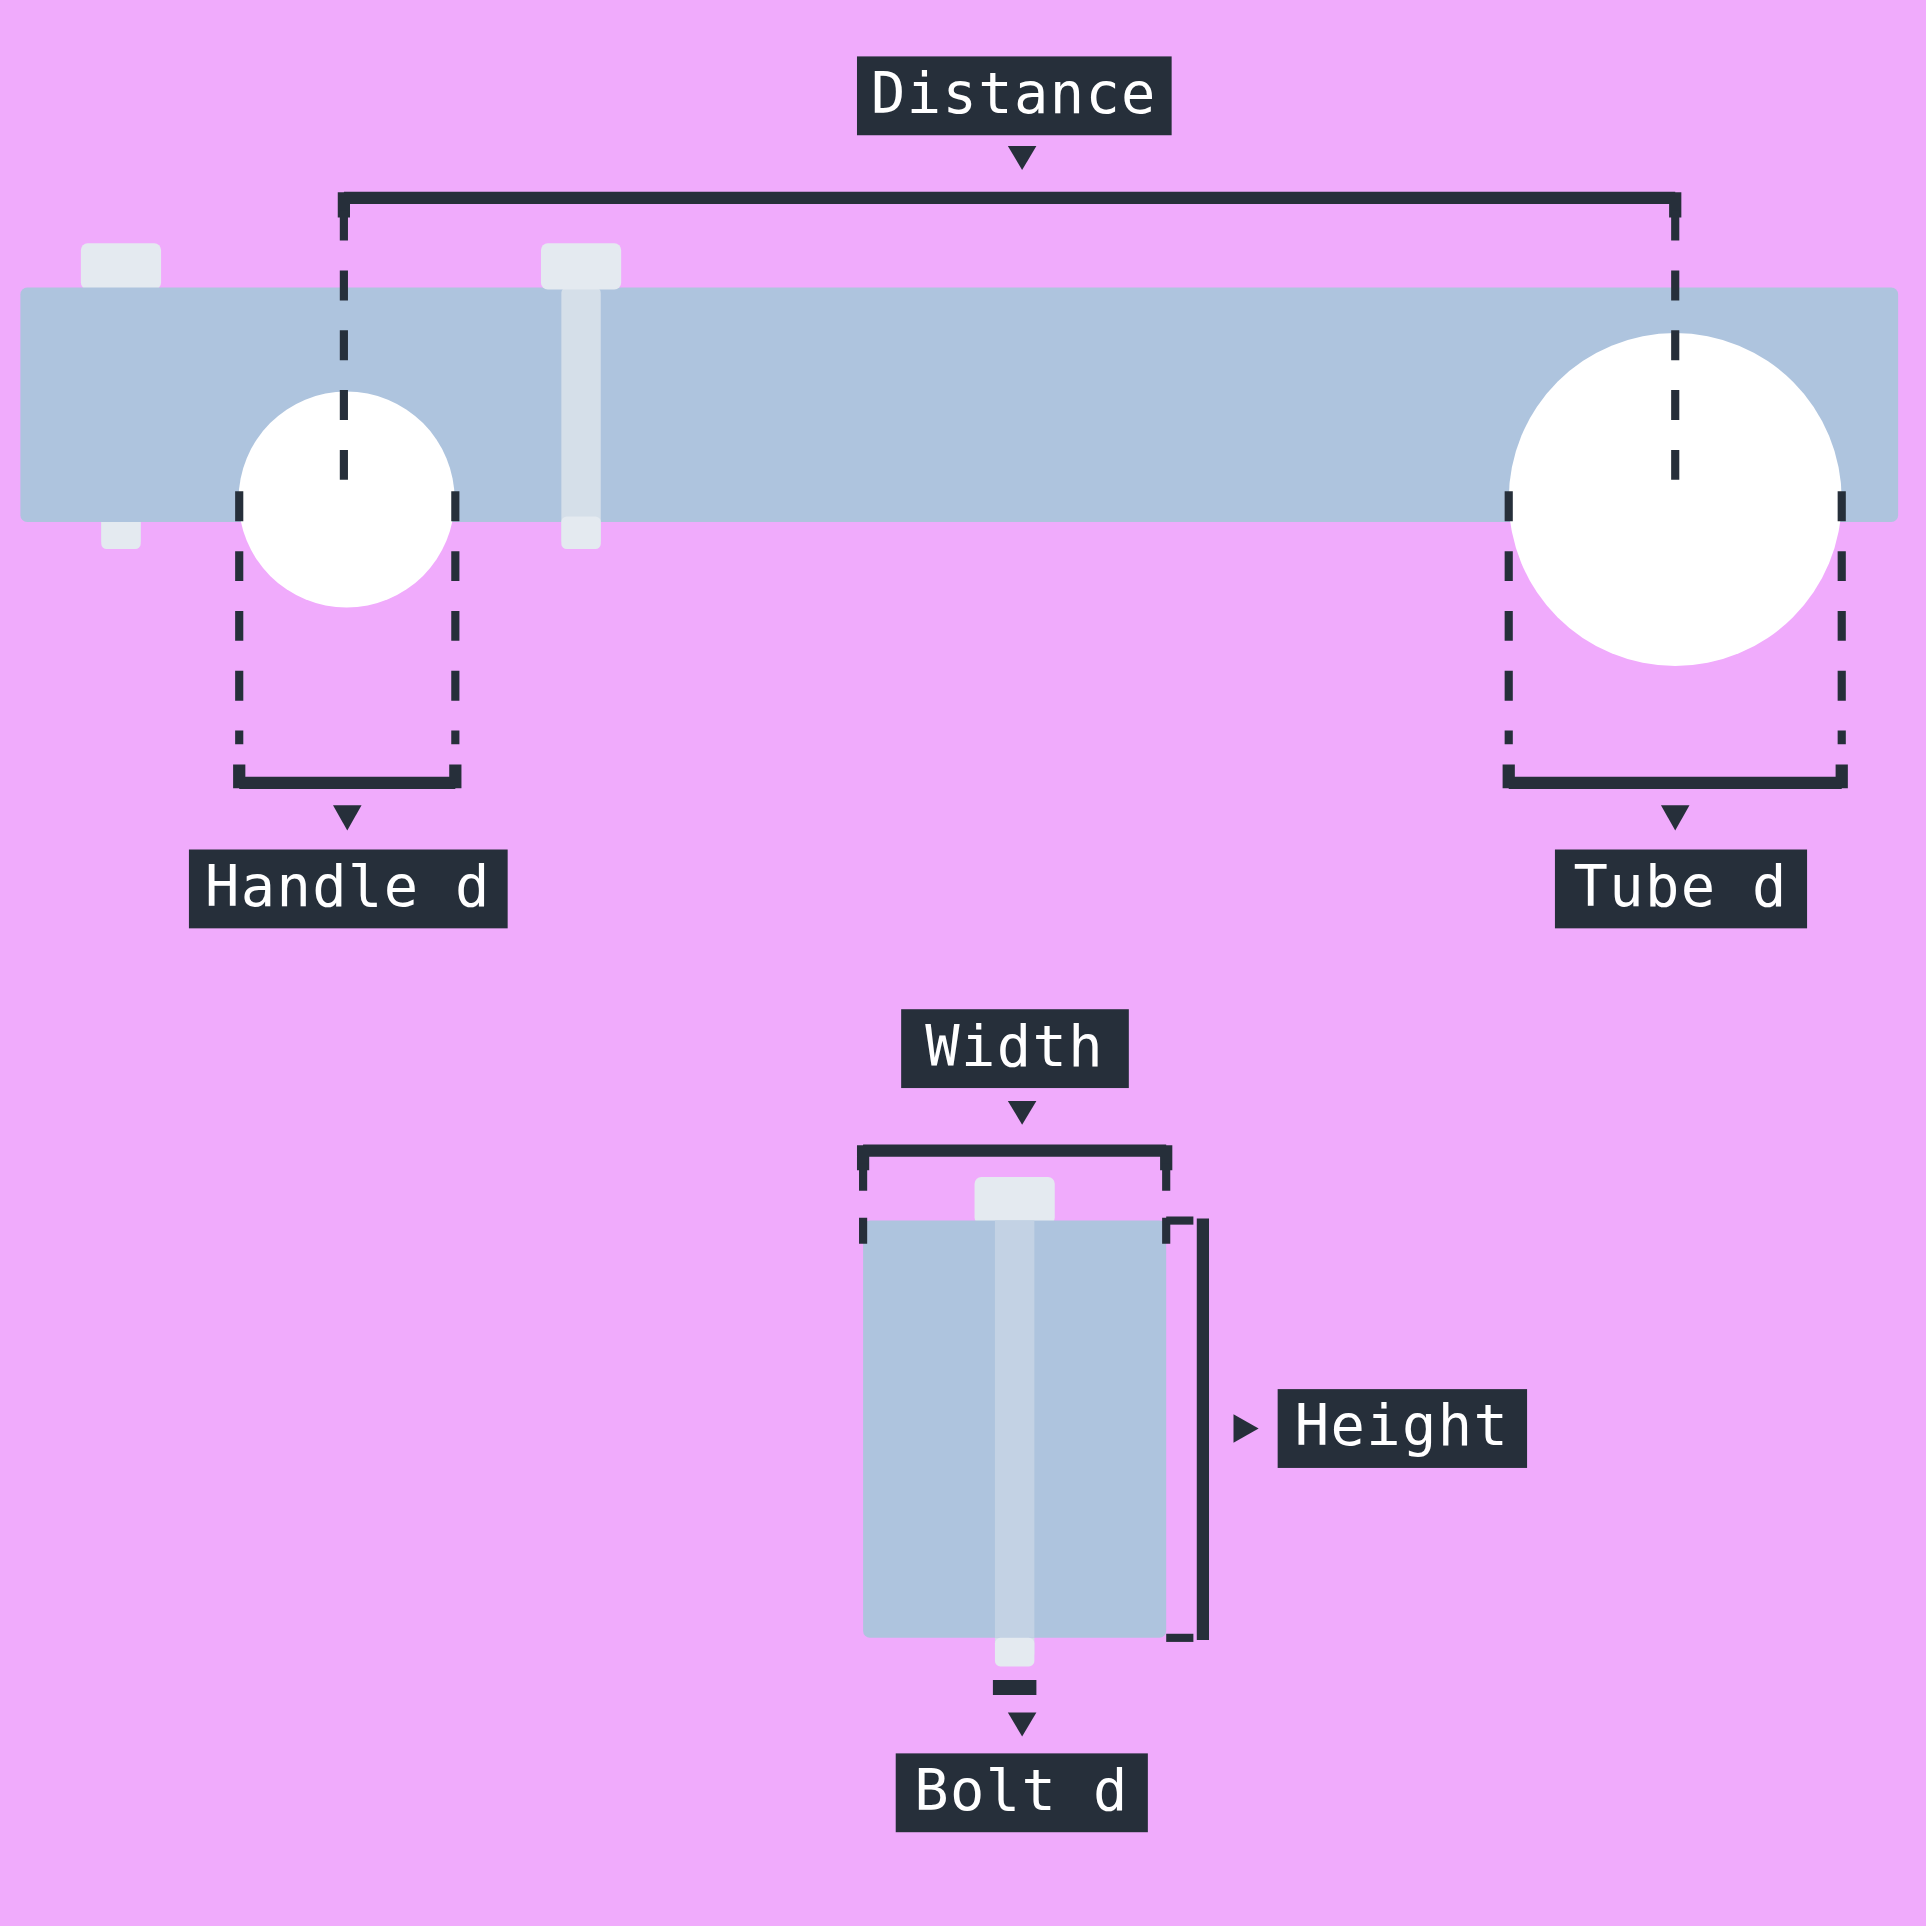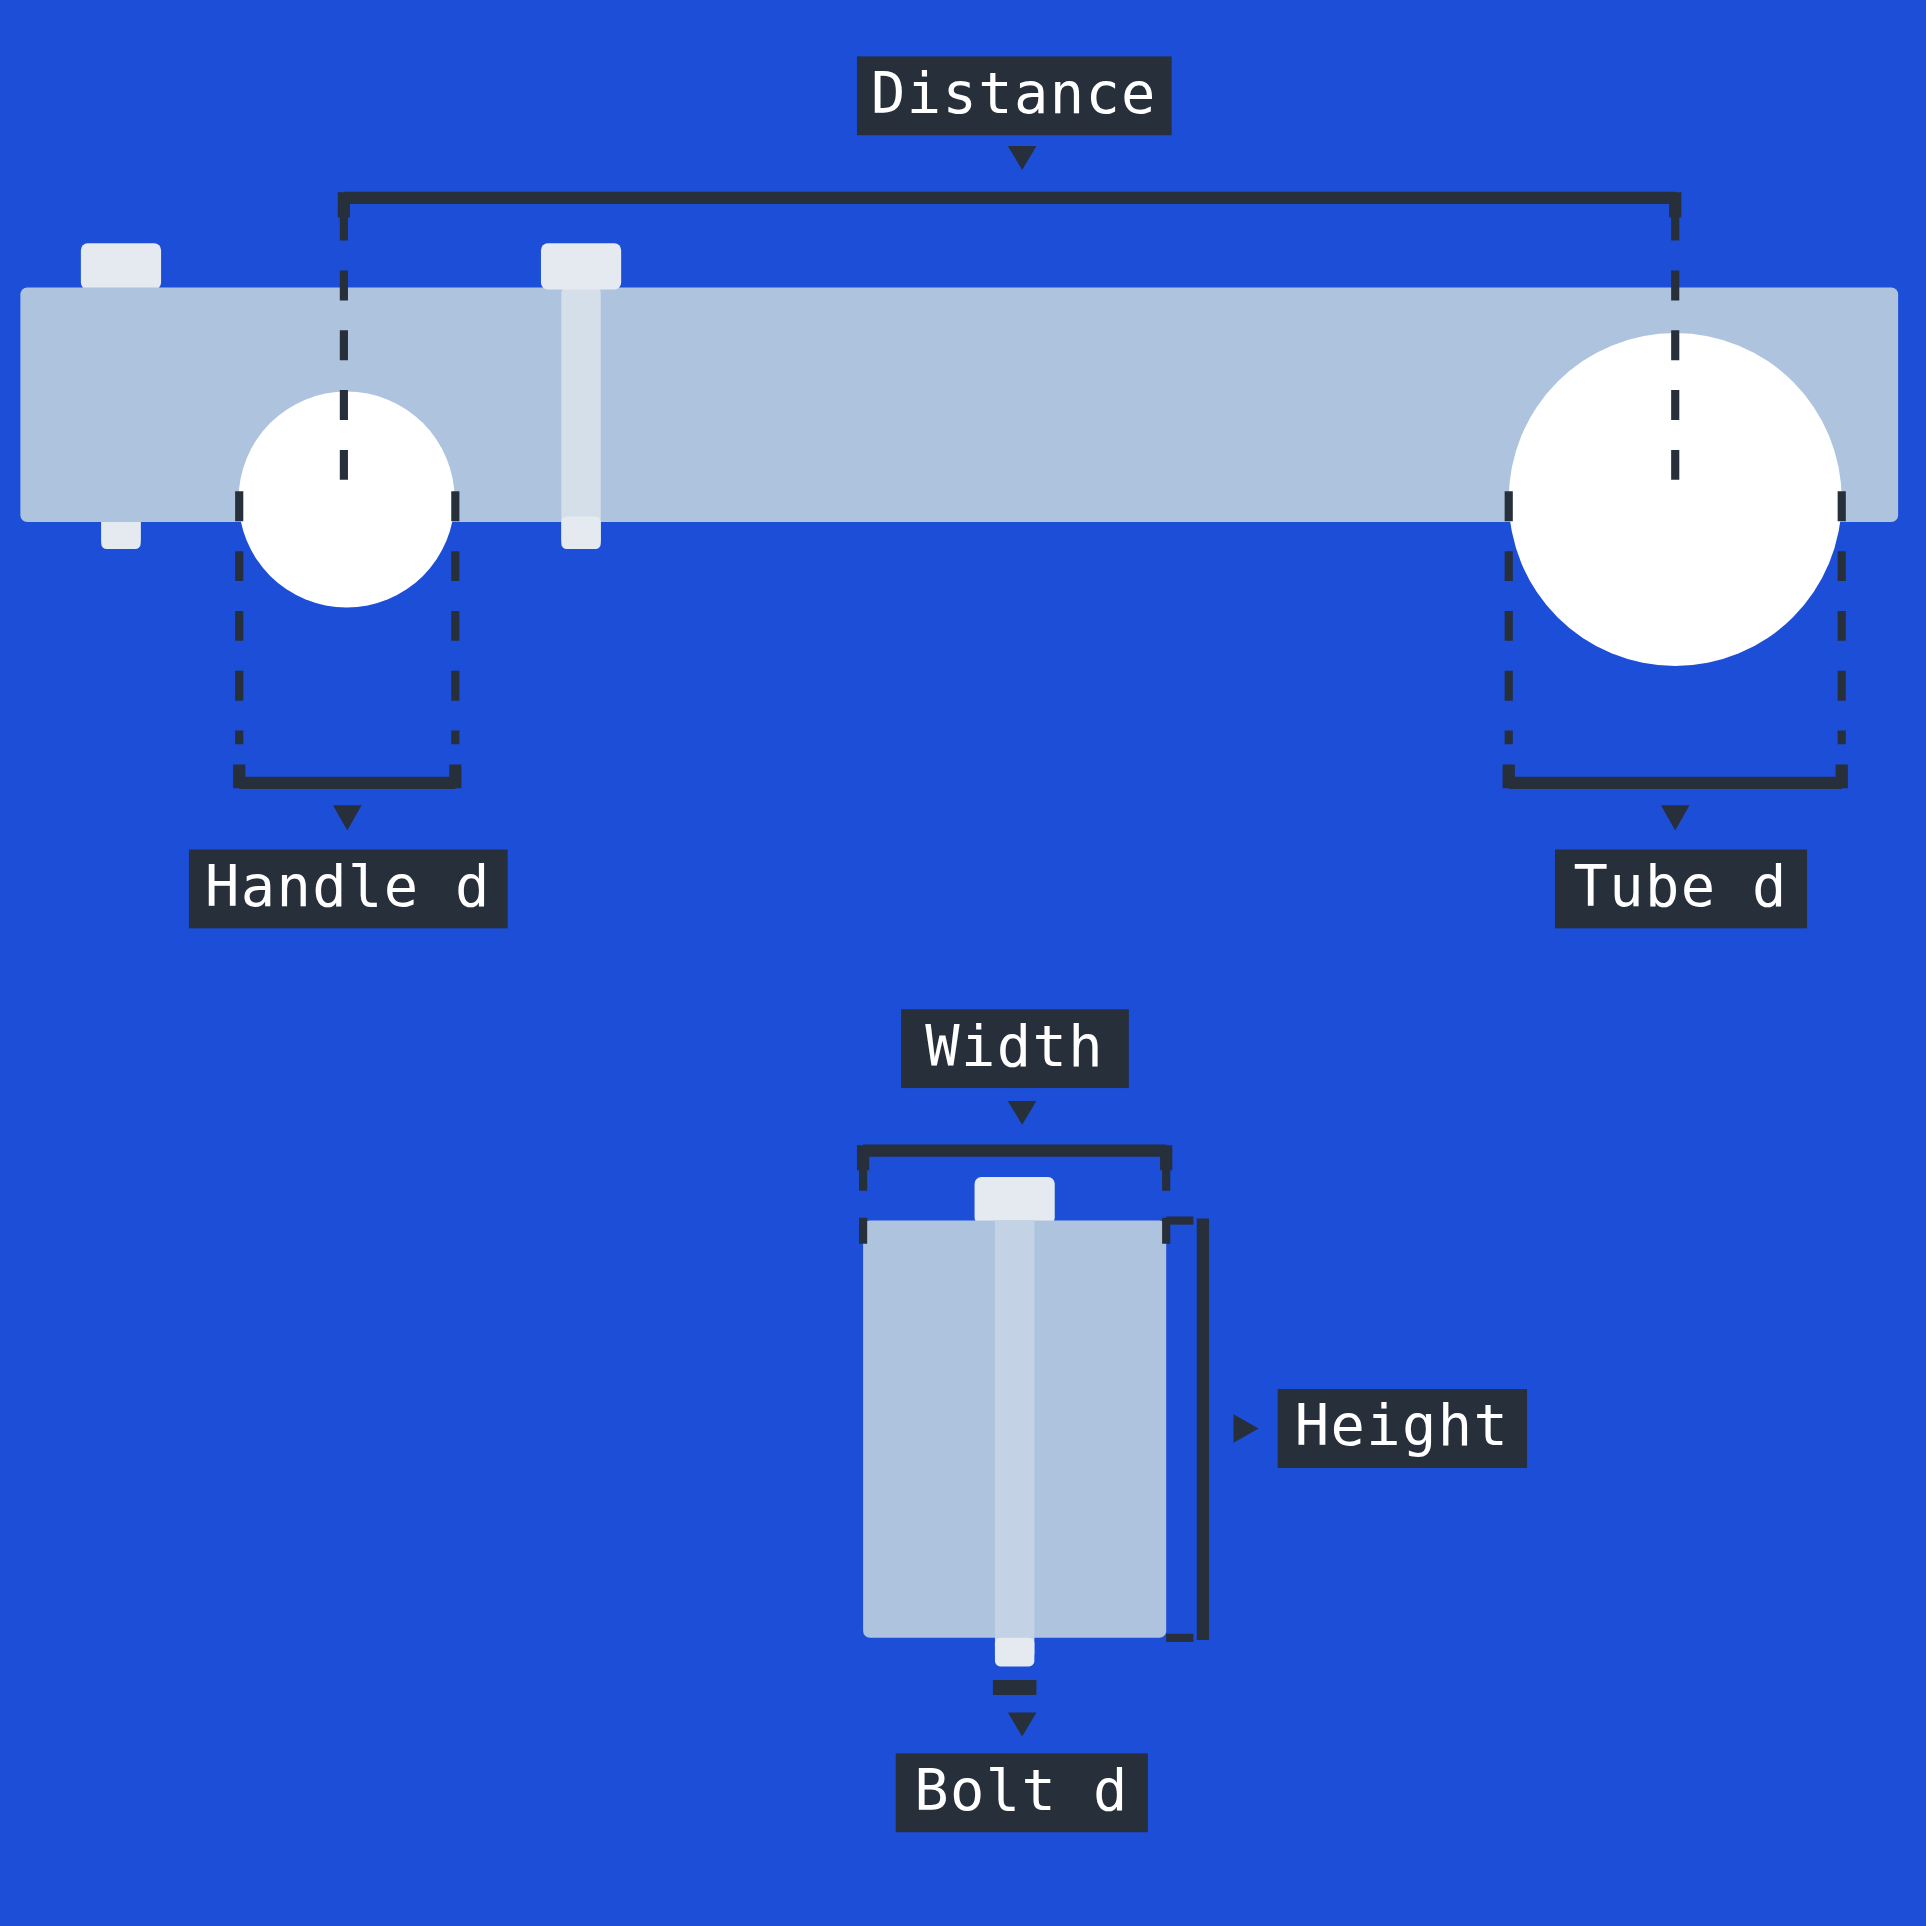--- a/index.html
+++ b/index.html
@@ -10,21 +10,21 @@
   body {
     width: 1926px;
     height: 1926px;
     font-family: "DejaVu Sans Mono", "Liberation Mono", monospace;
     overflow: hidden;
   }
   #stage {
     position: relative;
     width: 1926px;
     height: 1926px;
-    background: #1d4ed8;
+    background: #f0abfc;
   }
   svg.layer {
     position: absolute;
     top: 0;
     left: 0;
     width: 1926px;
     height: 1926px;
   }
   .label-text {
     font-family: "DejaVu Sans Mono", "Liberation Mono", monospace;

